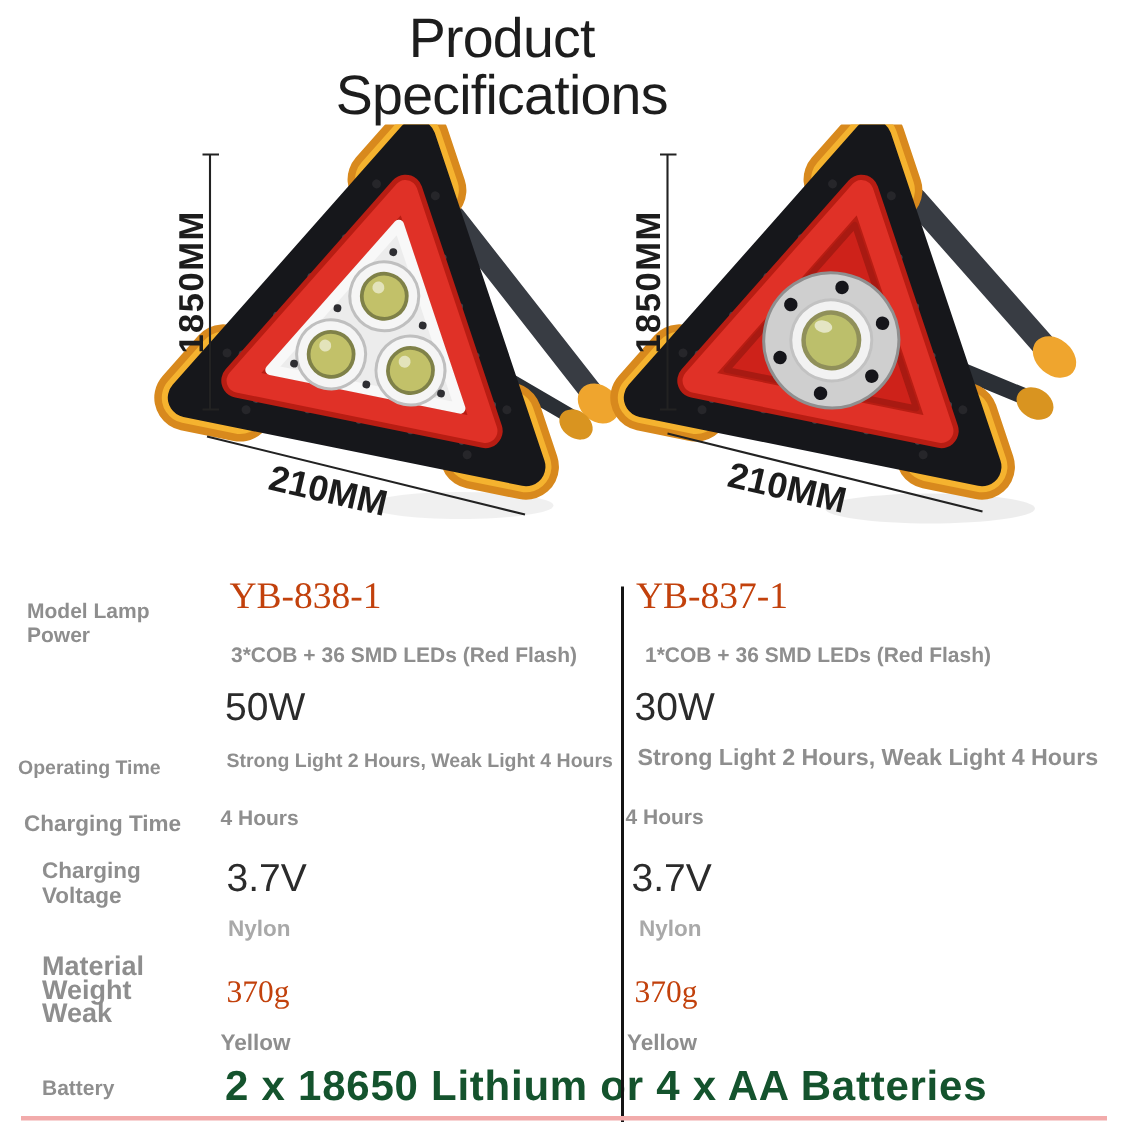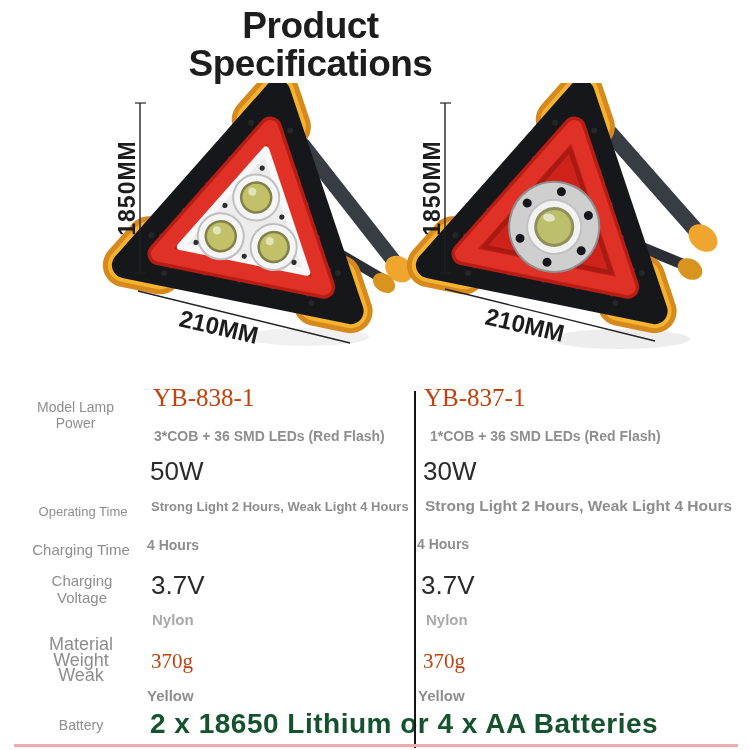--- a/index.html
+++ b/index.html
@@ -1,23 +1,23 @@
 <!DOCTYPE html>
 <html><head>
 <meta charset="utf-8">
 <style>
   html,body{margin:0;padding:0;background:#ffffff;}
   body{width:750px;height:750px;position:relative;overflow:hidden;
        font-family:"Liberation Sans",sans-serif;color:#1c1c1c;}
   #stage{position:absolute;left:0;top:0;width:750px;height:750px;background:#fff;}
   .abs{position:absolute;}
-  .title{left:0;top:7px;width:621px;text-align:center;font-weight:700;
-         font-size:37px;line-height:38px;letter-spacing:-0.5px;color:#1d1d1d;}
+  .title{left:0;top:7px;width:621px;text-align:center;font-weight:400;
+         font-size:37px;line-height:38px;letter-spacing:-0.5px;color:#1d1d1d;padding-left:24px;}
   .title span{display:block;}
-  .lbl{color:#8e8e8e;font-weight:400;text-align:center;white-space:nowrap;}
+  .lbl{color:#8e8e8e;font-weight:700;white-space:nowrap;}
   .lbl span{display:block;}
   .gval{color:#8e8e8e;font-weight:700;white-space:nowrap;}
   .serifval{font-family:"Liberation Serif",serif;color:#c2410c;white-space:nowrap;}
   .bigval{font-size:26px;font-weight:400;color:#2b2b2b;white-space:nowrap;}
   .nylon{color:#a9a9a9;}
   .divider{width:2px;background:#141414;}
   .bottomrule{background:#f2abab;}
   svg text{font-family:"Liberation Sans",sans-serif;}
 </style>
 </head>

